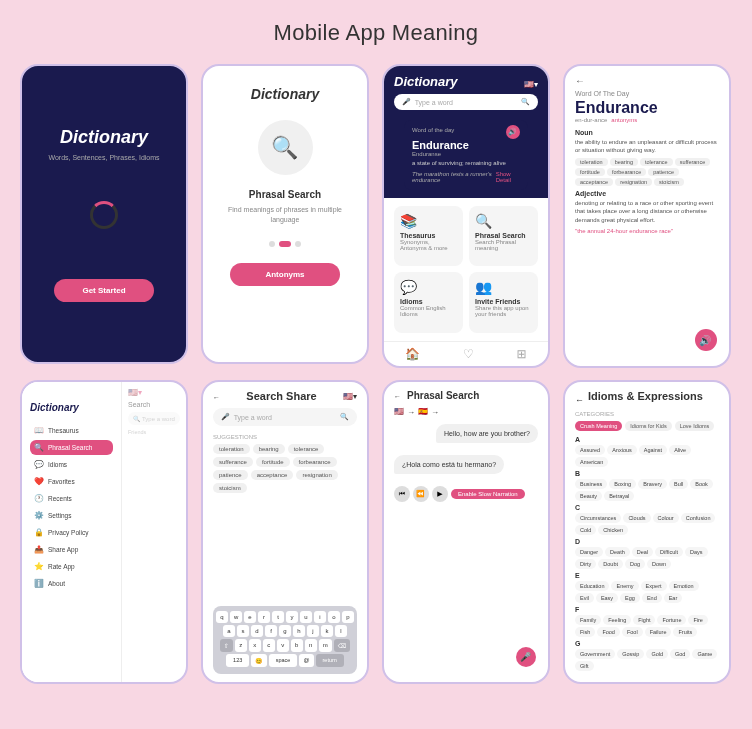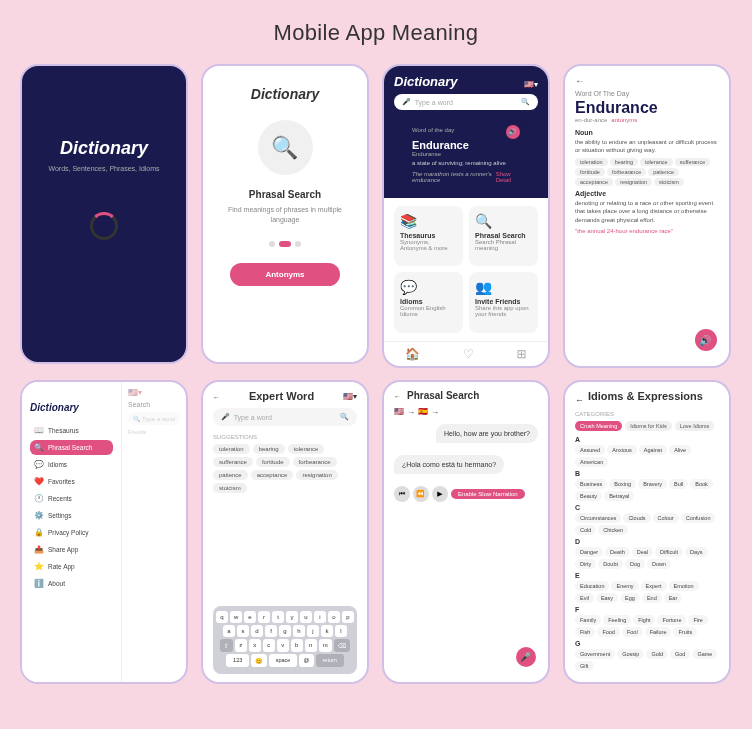--- a/index.html
+++ b/index.html
@@ -598,20 +598,21 @@
 <body>
 
 <h1 class="page-title">Mobile App Meaning</h1>
 
 <div class="screens-grid">
 
   <div class="phone-screen screen-splash">
     <span class="logo-text">Dictionary</span>
     <span class="tagline">Words, Sentences, Phrases, Idioms</span>
     <div class="loading-ring"></div>
+    <button class="btn-get-started">Get Started</button>
   </div>
 
   <div class="phone-screen screen-onboard">
     <span class="logo-text">Dictionary</span>
     <div class="onboard-icon-box">
       <span class="search-icon-inner">🔍</span>
     </div>
     <span class="onboard-title">Phrasal Search</span>
     <span class="onboard-desc">Find meanings of phrases in multiple language</span>
     <div class="dots">
@@ -755,21 +756,21 @@
       <div style="font-size:8px; color:#e05080; margin-bottom:4px;">🇺🇸▾</div>
       <div style="font-size:7px; color:#333; margin-bottom:4px;">Search</div>
       <div style="background:#f5f5f5;border-radius:10px;padding:3px 5px;font-size:6px;color:#aaa;margin-bottom:4px;">🔍 Type a word</div>
       <div style="font-size:5.5px;color:#aaa;">Friends</div>
     </div>
   </div>
 
   <div class="phone-screen screen-search">
     <div class="page-title-row">
       <span>← </span>
-      <span class="page-title-text">Expert Word</span>
+      <span class="page-title-text">Search Share</span>
       <span style="font-size:8px;">🇺🇸▾</span>
     </div>
     <div class="search-input-row">
       <span>🎤</span>
       <span class="search-input-text">Type a word</span>
       <span>🔍</span>
     </div>
     <div class="suggestions-label">SUGGESTIONS</div>
     <div class="suggestion-chips">
       <span class="suggestion-chip">toleration</span>

